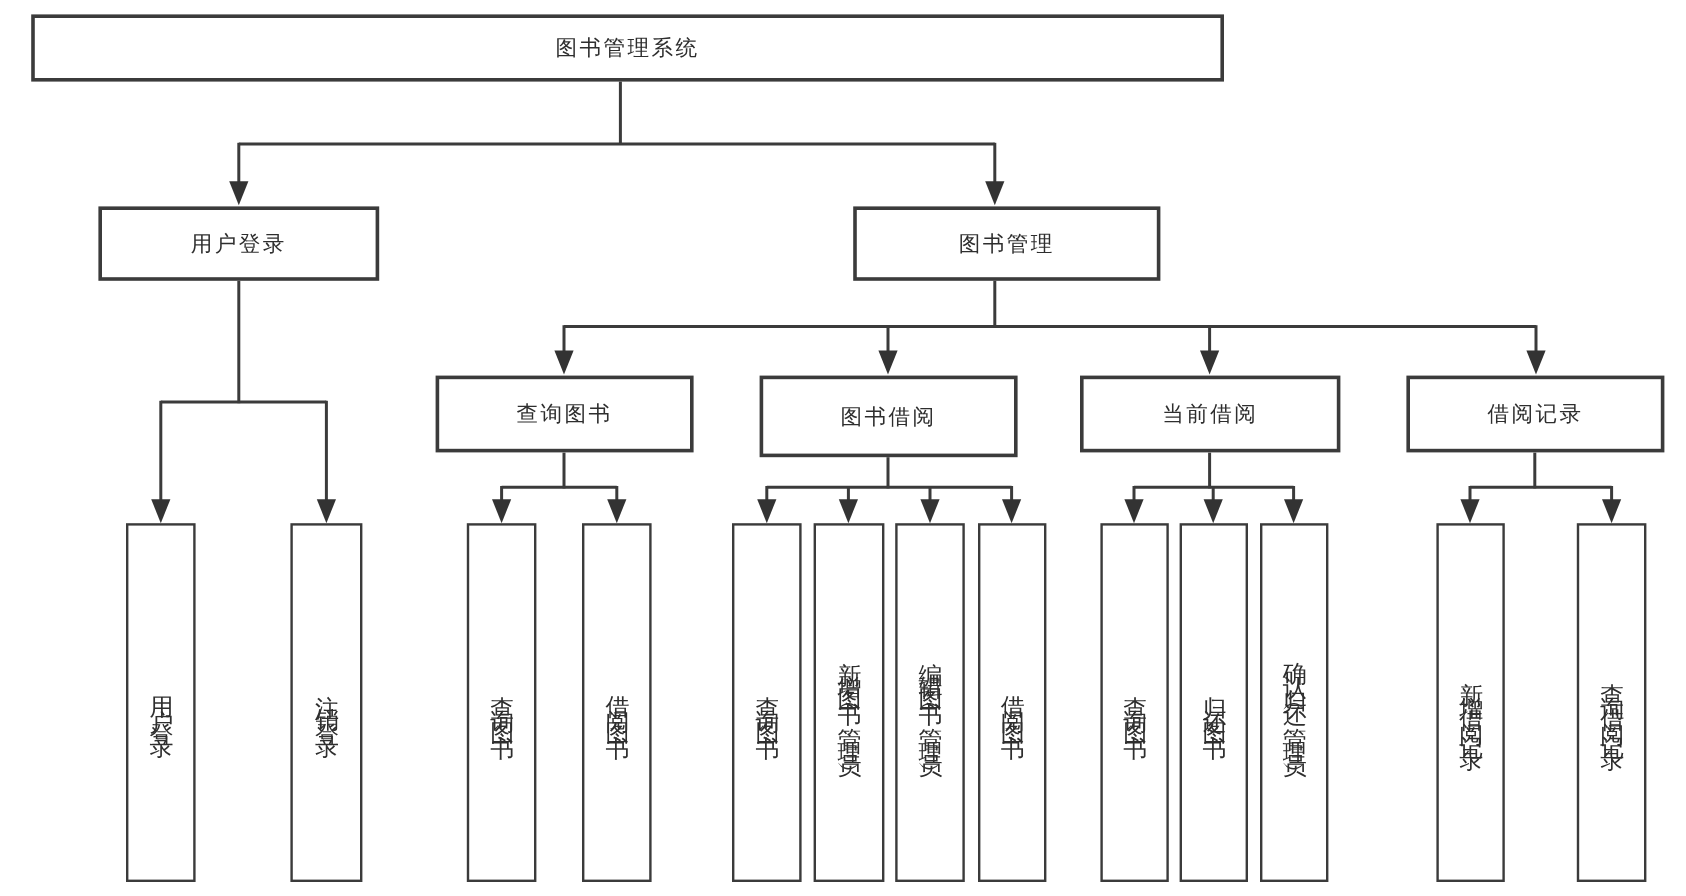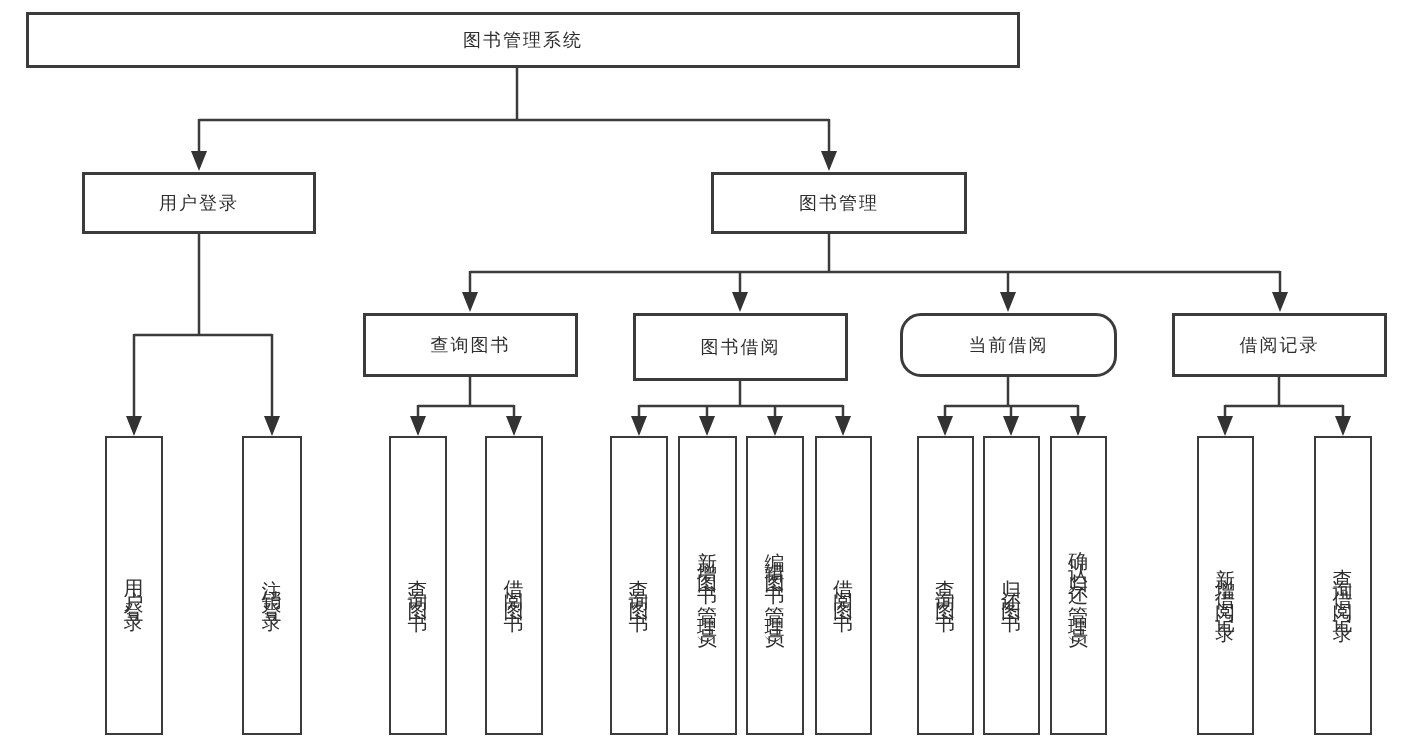--- a/index.html
+++ b/index.html
@@ -131,21 +131,21 @@
     </g>
   </svg>
 
   <div class="node" style="left:26px; top:12px; width:994px; height:56px;">图书管理系统</div>
 
   <div class="node" style="left:82px; top:172px; width:234px; height:62px;">用户登录</div>
   <div class="node" style="left:711px; top:172px; width:256px; height:62px;">图书管理</div>
 
   <div class="node" style="left:363px; top:313px; width:215px; height:64px;">查询图书</div>
   <div class="node" style="left:633px; top:313px; width:215px; height:68px;">图书借阅</div>
-  <div class="node" style="left:900px; top:313px; width:217px; height:64px;border-radius:21px;">当前借阅</div>
+  <div class="node" style="left:900px; top:313px; width:217px; height:64px;">当前借阅</div>
   <div class="node" style="left:1172px; top:313px; width:215px; height:64px;">借阅记录</div>
 
   <div class="vnode" style="left:105px; top:436px; width:58px; height:299px;">用户登录</div>
   <div class="vnode" style="left:242px; top:436px; width:60px; height:299px;">注销登录</div>
 
   <div class="vnode" style="left:389px; top:436px; width:58px; height:299px;">查询图书</div>
   <div class="vnode" style="left:485px; top:436px; width:58px; height:299px;">借阅图书</div>
 
   <div class="vnode" style="left:610px; top:436px; width:58px; height:299px;">查询图书</div>
   <div class="vnode" style="left:678px; top:436px; width:59px; height:299px;">新增图书（管理员）</div>

